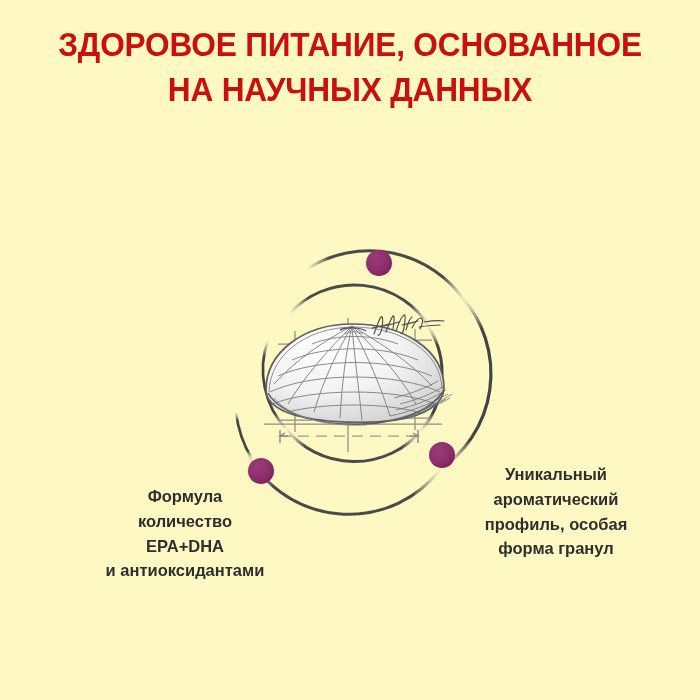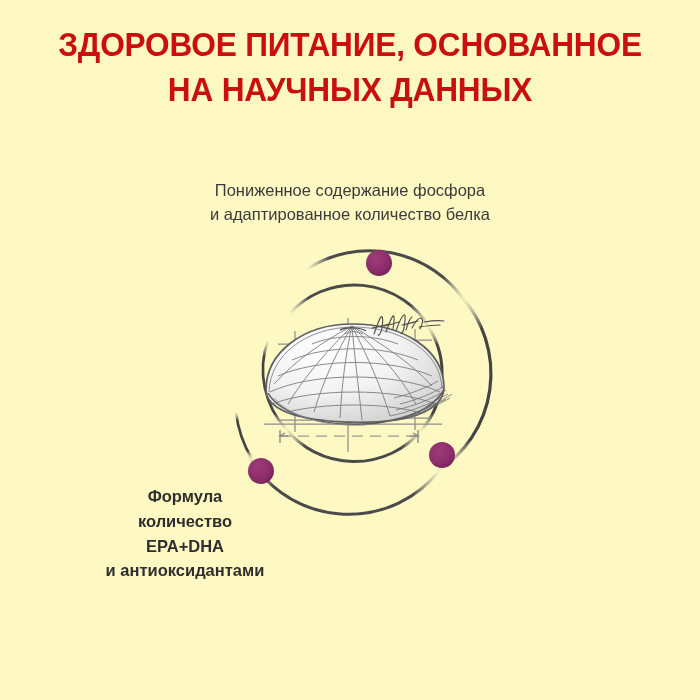--- a/index.html
+++ b/index.html
@@ -240,22 +240,24 @@
       </g>
 
       <g>
         <circle cx="379" cy="263" r="13" fill="url(#dotGrad)"></circle>
         <circle cx="261" cy="471" r="13" fill="url(#dotGrad)"></circle>
         <circle cx="442" cy="455" r="13" fill="url(#dotGrad)"></circle>
       </g>
     </svg>
   </div>
 
-  <div class="caption caption-top">Пониженное содержание фосфора
-и адаптированное количество белка</div>
 
   <div class="caption caption-left">Формула
 количество
 EPA+DHA
 и антиоксидантами</div>
 
+  <div class="caption caption-right">Уникальный
+ароматический
+профиль, особая
+форма гранул</div>
 
 </div>
 
 </body></html>

